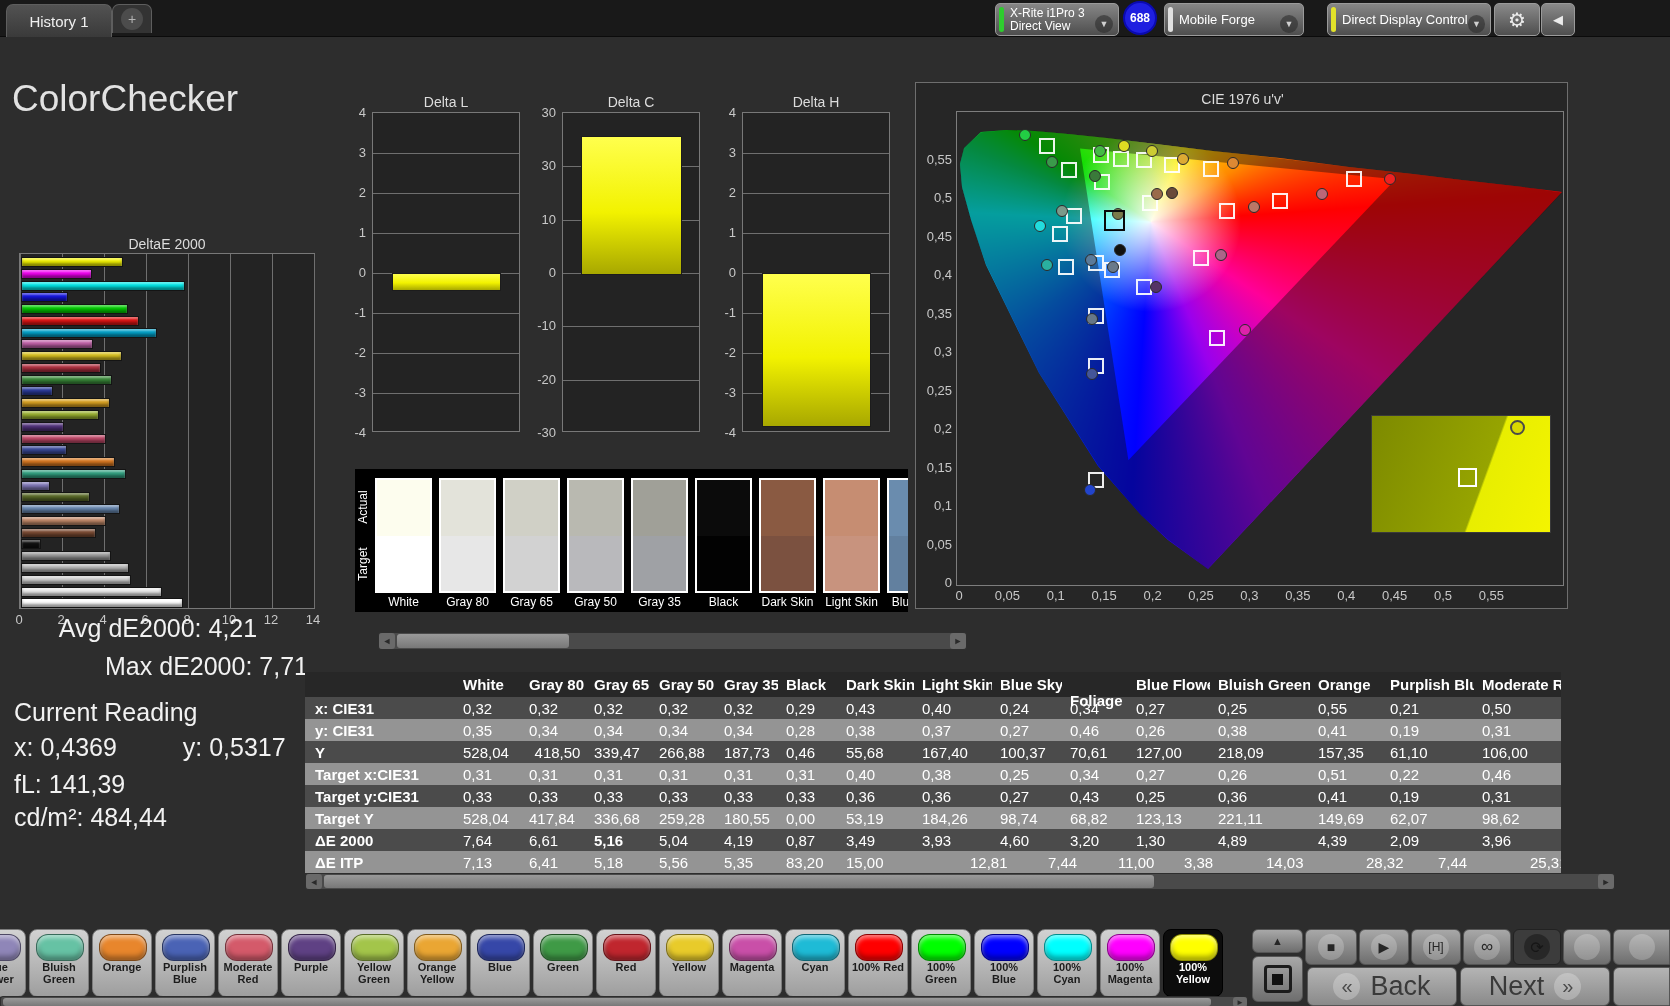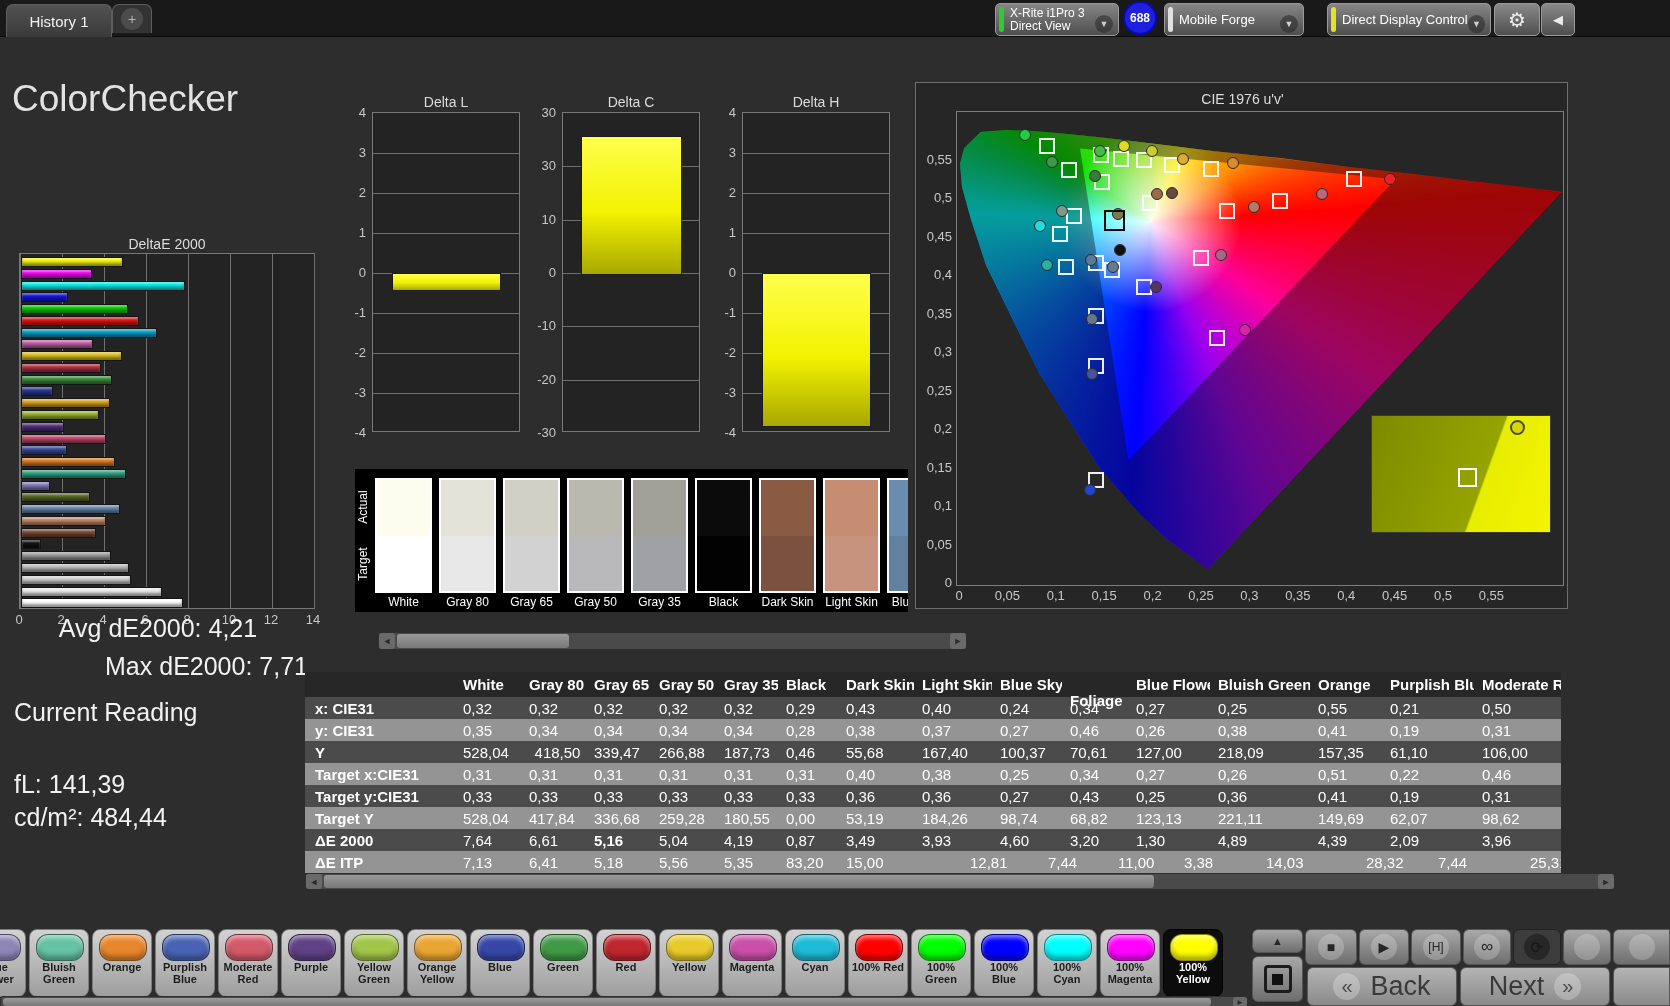--- a/index.html
+++ b/index.html
@@ -371,20 +371,25 @@
     </div>
   </div>
 
   <div class="stat" style="left:8px;top:614px;width:300px;text-align:center;">
     <span>Avg dE2000:</span> <span>4,21</span>
   </div>
   <div class="stat" style="left:8px;top:652px;width:300px;text-align:right;">
     <span>Max dE2000:</span> <span>7,71</span>
   </div>
   <div class="stat" style="left:14px;top:698px;">Current Reading</div>
+  <div class="stat" style="left:14px;top:733px;">
+    <span>x:</span> <span>0,4369</span>
+    <span style="display:inline-block;width:52px;"></span>
+    <span>y:</span> <span>0,5317</span>
+  </div>
   <div class="stat" style="left:14px;top:770px;">
     <span>fL:</span> <span>141,39</span>
   </div>
   <div class="stat" style="left:14px;top:803px;">
     <span>cd/m²:</span> <span>484,44</span>
   </div>
 
   <div id="tablebox">
       <div class="trow head">
         <div class="tcell tlabel" style="width: 150px;"></div>

